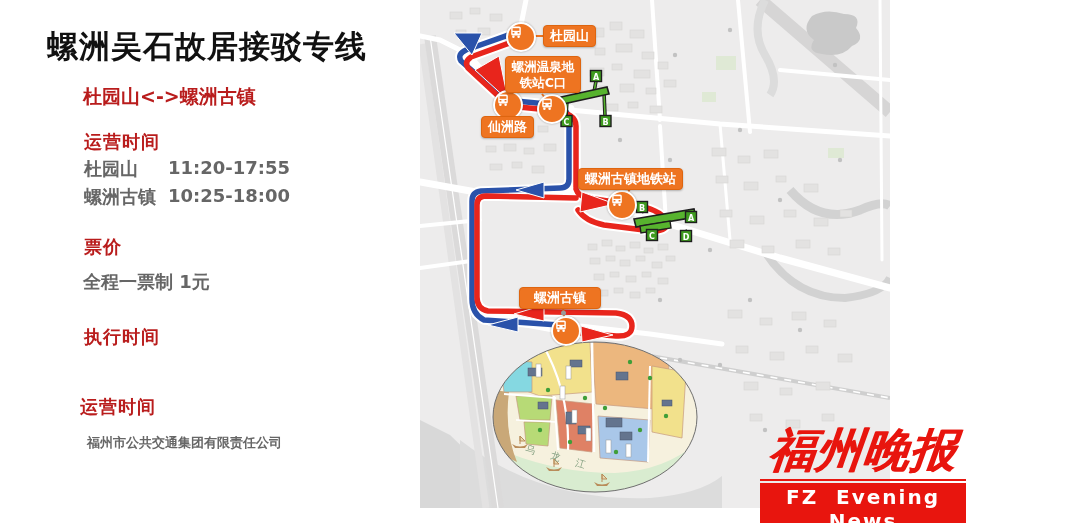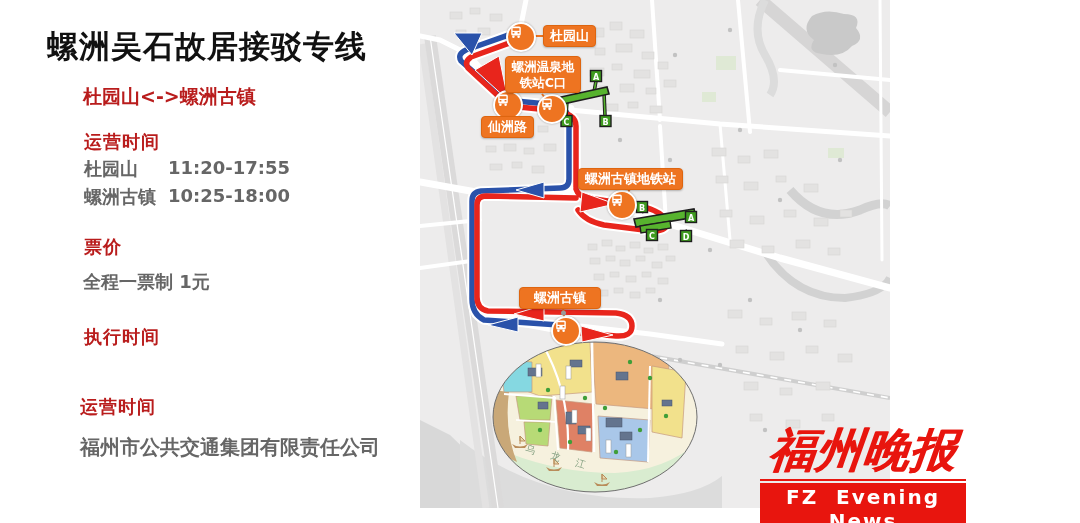--- a/index.html
+++ b/index.html
@@ -51,21 +51,21 @@
     <span class="op-place">螺洲古镇</span>
     <span>10:25-18:00</span>
   </div>
 
   <div class="abs sec-label" style="left:84px;top:235px">票价</div>
   <div class="abs sec-value" style="left:83px;top:262px">全程一票制 1元</div>
 
   <div class="abs sec-label" style="left:84px;top:325px">执行时间</div>
 
   <div class="abs sec-label" style="left:80px;top:395px">运营时间</div>
-  <div class="abs sec-value" style="left:80px;top:426px;font-size:20px">福州市公共交通集团有限责任公司</div>
+  <div class="abs sec-value" style="left:87px;top:426px;font-size:13px">福州市公共交通集团有限责任公司</div>
 
   <div id="map">
     <svg width="470" height="508" viewBox="0 0 470 508">
 
       <rect x="0" y="0" width="470" height="508" fill="#edecec"></rect>
 
       <g>
         <polygon points="0,420 30,435 58,462 78,508 0,508" fill="#d8d8d8"></polygon>
         <path d="M 40,440 Q 120,502 230,498 Q 280,494 302,476 L 302,508 L 40,508 Z" fill="#dcdcdc"></path>
         <path d="M 2,44 L 66,508" stroke="#e3e2e2" stroke-width="7" fill="none"></path>

